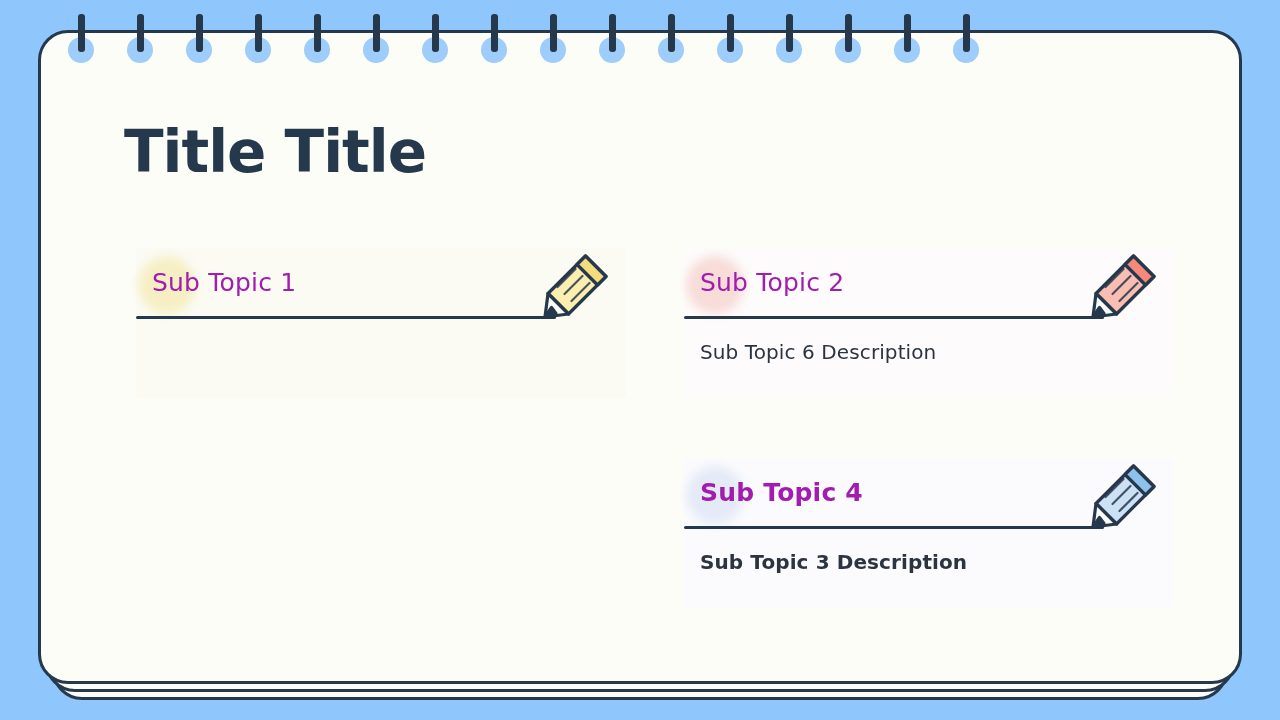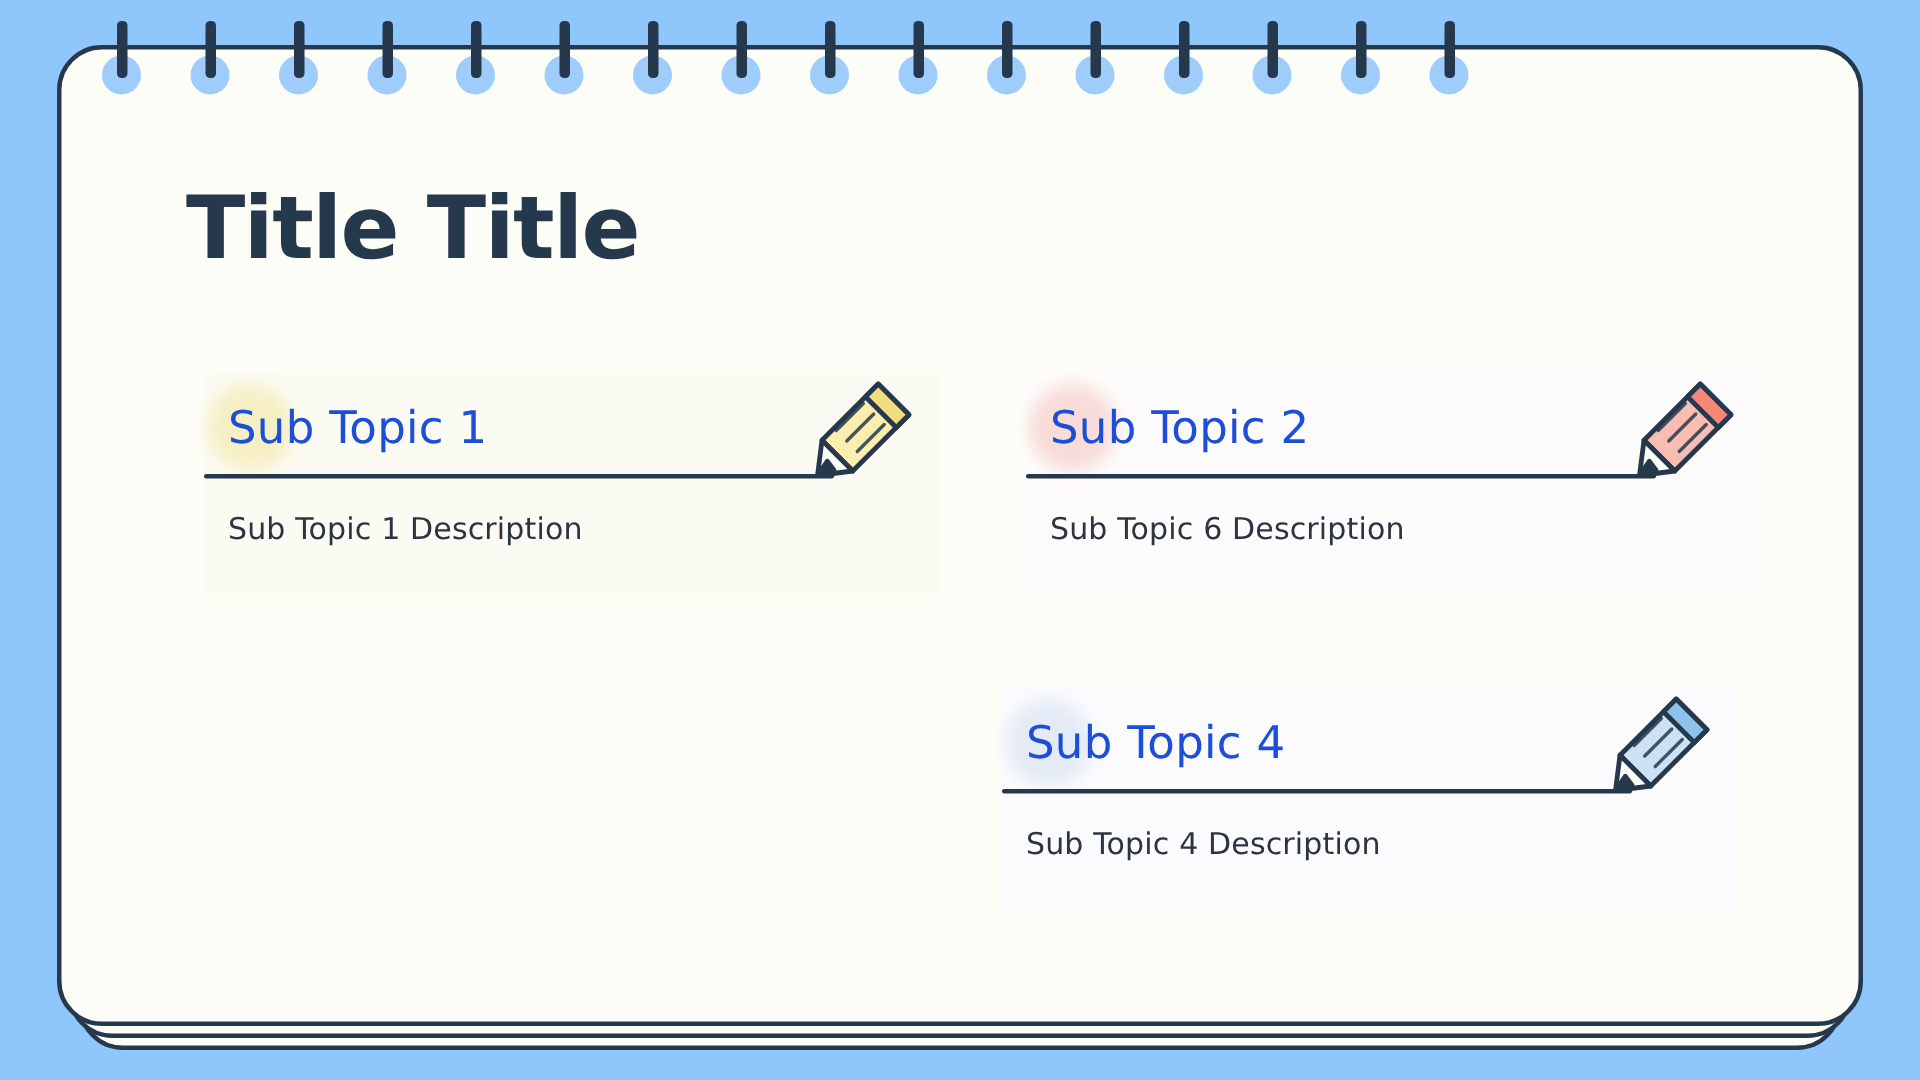--- a/index.html
+++ b/index.html
@@ -86,21 +86,21 @@
   }
 
   .card {
     position: absolute;
     width: 490px;
     height: 150px;
   }
   .card.c0 { left: 0;     top: 0; }
   .card.c1 { left: 548px; top: 0; }
   .card.c2 { left: 0;     top: 210px; }
-  .card.c3 { left: 532px; top: 210px; }
+  .card.c3 { left: 548px; top: 210px; font-weight: bold; }
 
   .card-bg {
     position: absolute;
     left: 0; top: 0;
     width: 490px; height: 150px;
     border-radius: 4px;
   }
 
   .blob {
     position: absolute;
@@ -108,22 +108,22 @@
     top: 8px;
     width: 58px; height: 58px;
     border-radius: 50%;
     filter: blur(5px);
   }
 
   .topic-title {
     position: absolute;
     left: 16px;
     top: 20px;
-    font-size: 30px;
-    color: #1d4ed8;
+    font-size: 25px;
+    color: #a21caf;
     font-family: "DejaVu Sans", sans-serif;
     letter-spacing: 0.2px;
     white-space: nowrap;
   }
 
   .underline {
     position: absolute;
     left: 0;
     top: 68px;
     width: 420px;
@@ -209,21 +209,20 @@
             <path d="M44.5 6 L65 26.5 L56.5 35 L36 14.5 Z" fill="#f2dc7e"></path>
             <path d="M7 43.5 L27.5 64 L4 67 Z" fill="#fdfdf8"></path>
             <path d="M10.5 57.5 L4 67 L15 63.5 Z" fill="#26384c"></path>
           </g>
           <g stroke="#26384c" stroke-width="2.2" stroke-linecap="round" opacity="0.85">
             <line x1="34.5" y1="19" x2="16.5" y2="37"></line>
             <line x1="41.5" y1="26" x2="23.5" y2="44"></line>
             <line x1="48.5" y1="33" x2="30.5" y2="51"></line>
           </g>
         </svg></div>
-      <div class="topic-desc">Sub Topic 1 Description</div>
     </div>
     <div class="card c1">
       <div class="card-bg" style="background:#fdfbfb"></div>
       <div class="blob" style="background:#f7dcd8"></div>
       <div class="topic-title">Sub Topic 2</div>
       <div class="underline" style="background:#26384c"></div>
       <div class="pencil"><svg viewBox="0 0 70 70" width="70" height="70">
           <g stroke="#26384c" stroke-width="3.2" stroke-linejoin="round" stroke-linecap="round">
             <path d="M44.5 6 L65 26.5 L27.5 64 L7 43.5 Z" fill="#f9bdb2"></path>
             <path d="M44.5 6 L65 26.5 L56.5 35 L36 14.5 Z" fill="#f58878"></path>
@@ -249,15 +248,15 @@
             <path d="M44.5 6 L65 26.5 L56.5 35 L36 14.5 Z" fill="#8cc2ec"></path>
             <path d="M7 43.5 L27.5 64 L4 67 Z" fill="#fdfdf8"></path>
             <path d="M10.5 57.5 L4 67 L15 63.5 Z" fill="#26384c"></path>
           </g>
           <g stroke="#26384c" stroke-width="2.2" stroke-linecap="round" opacity="0.85">
             <line x1="34.5" y1="19" x2="16.5" y2="37"></line>
             <line x1="41.5" y1="26" x2="23.5" y2="44"></line>
             <line x1="48.5" y1="33" x2="30.5" y2="51"></line>
           </g>
         </svg></div>
-      <div class="topic-desc">Sub Topic 4 Description</div>
+      <div class="topic-desc">Sub Topic 3 Description</div>
     </div>
   </div>
 
 </body></html>

